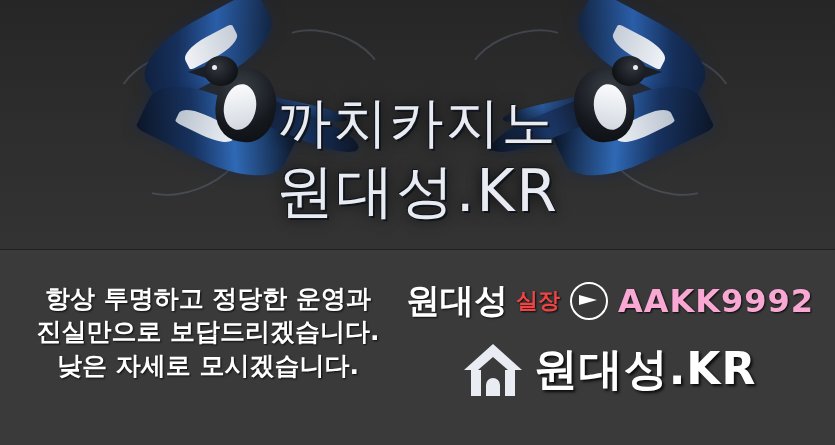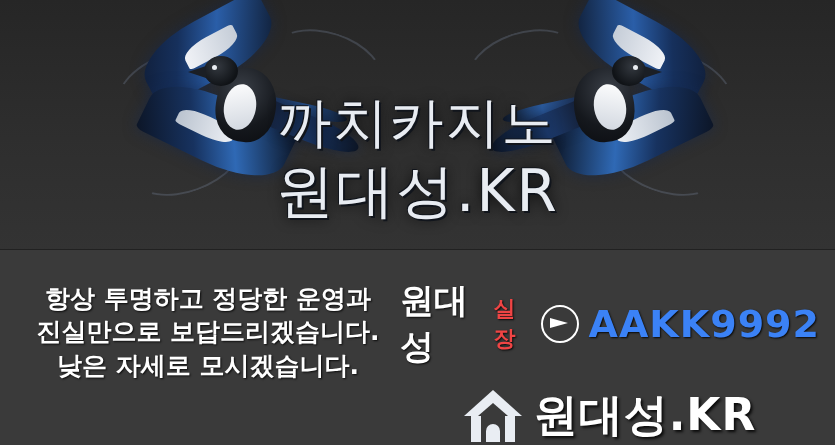--- a/index.html
+++ b/index.html
@@ -227,23 +227,23 @@
     position: absolute;
     left: 7px; top: 11px;
     width: 0; height: 0;
     border-left: 18px solid #ffffff;
     border-top: 5px solid transparent;
     border-bottom: 5px solid transparent;
   }
   .tg-id {
     font-family: "DejaVu Sans", sans-serif;
     font-weight: bold;
-    font-size: 38px;
+    font-size: 32px;
     letter-spacing: 1px;
-    color: #3b82f6;
+    color: #f9a8d4;
     text-shadow: 1px 1px 2px rgba(0,0,0,0.85);
   }
   .domain-row {
     display: flex;
     align-items: center;
     justify-content: center;
     gap: 12px;
     margin-top: 16px;
   }
   .home-icon {

